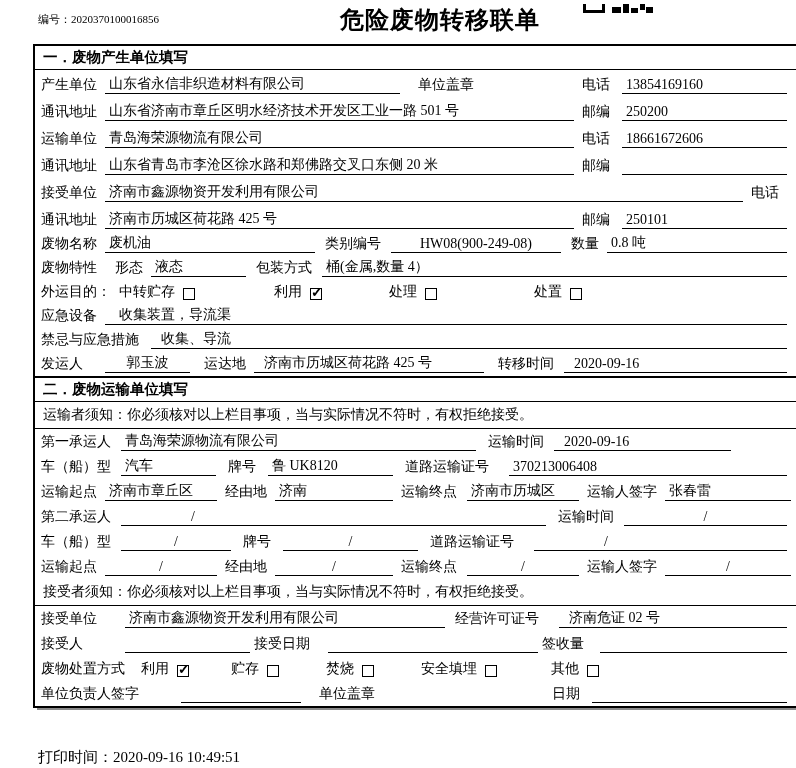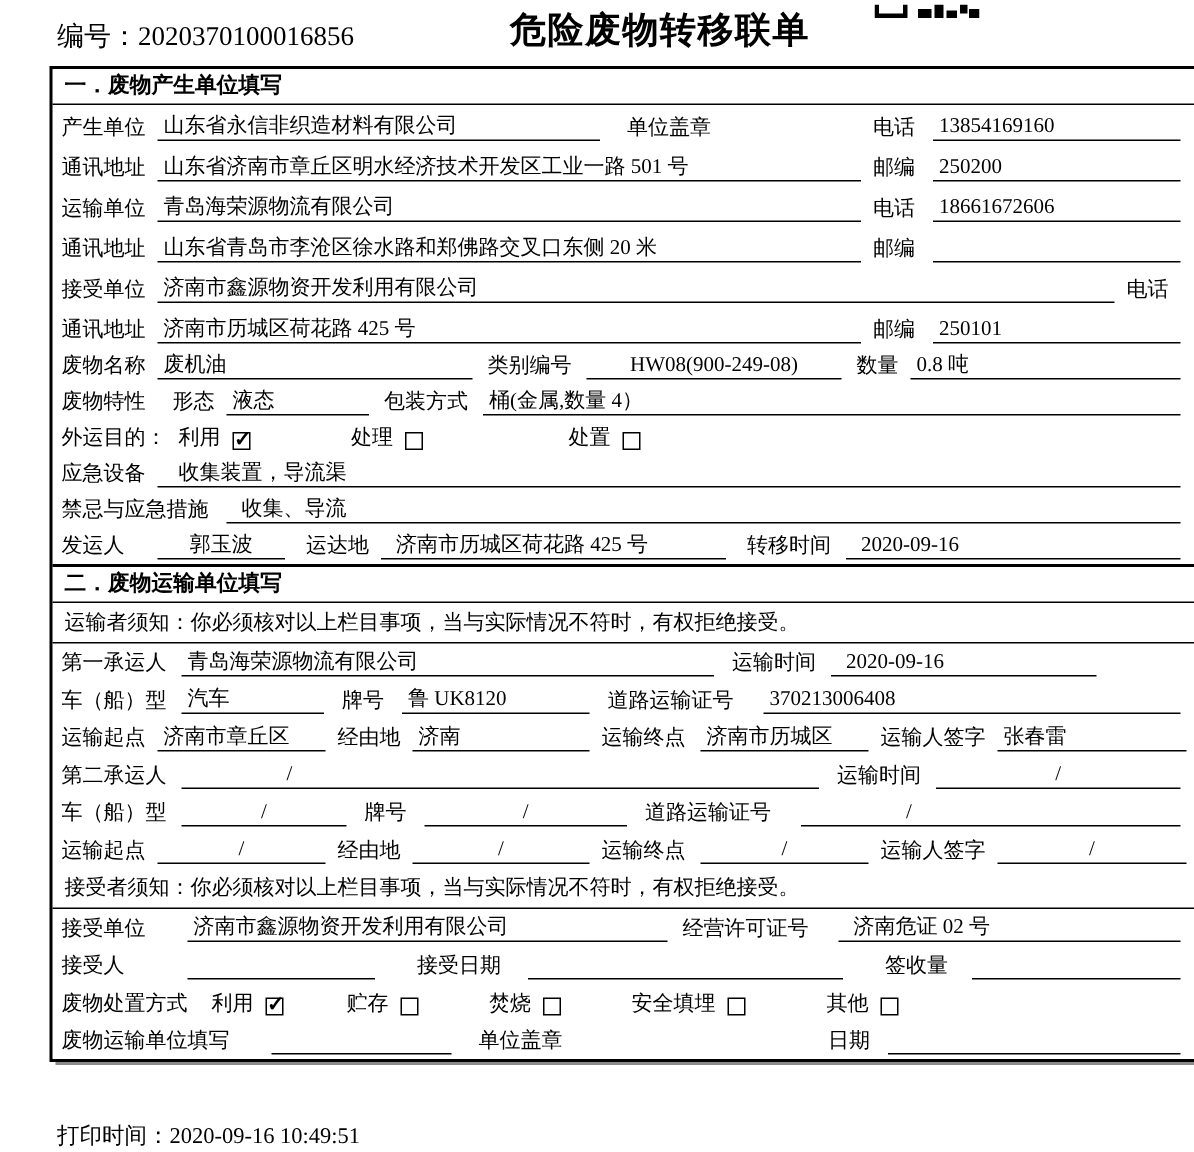--- a/index.html
+++ b/index.html
@@ -2,21 +2,21 @@
 <html><head>
 <meta charset="utf-8">
 <style>
   html,body { margin:0; padding:0; }
   body {
     width:796px; height:768px; background:#ffffff; color:#000;
     font-family:"Liberation Serif","DejaVu Serif",serif;
     position:relative; overflow:hidden;
   }
   .page-head { position:relative; height:38px; padding-top:8px; }
-  .serial { position:absolute; left:38px; top:12px; font-size:18px; white-space:nowrap; }
+  .serial { position:absolute; left:38px; top:12px; font-size:11px; white-space:nowrap; }
   .doc-title {
     position:absolute; left:calc(50% + 42px); transform:translateX(-50%);
     top:4px; font-family:"Liberation Sans","DejaVu Sans",sans-serif;
     font-weight:bold; font-size:24px; letter-spacing:1px; white-space:nowrap;
   }
   .qr-frag { position:absolute; left:583px; top:0; }
 
   .form-table {
     position:absolute; left:33px; top:44px; width:766px;
     border:2px solid #000; background:#fff;
@@ -34,21 +34,21 @@
     height:26px; display:flex; align-items:center; padding:0 8px;
     font-size:14px; border-bottom:1px solid #000; white-space:nowrap;
   }
   .row {
     display:flex; align-items:flex-end;
     height:24px; padding:0 6px 3px 6px; font-size:14px; box-sizing:border-box;
   }
   .row.tall { height:27px; }
   .lbl { flex:none; white-space:nowrap; }
   .ml8 { margin-left:8px; } .ml10 { margin-left:10px; } .ml12 { margin-left:12px; }
-  .ml14 { margin-left:14px; } .ml16 { margin-left:28px; } .ml18 { margin-left:18px; }
+  .ml14 { margin-left:14px; } .ml16 { margin-left:4px; } .ml18 { margin-left:18px; }
   .mla { margin-left:auto; }
   .val {
     border-bottom:1px solid #000; padding:0 4px; white-space:nowrap;
     overflow:hidden; box-sizing:border-box; flex:none; min-height:16px;
   }
   .fill { flex:1 1 auto; }
   .c { text-align:center; }
   .s70 { padding-left:70px; }
   .mr4 { margin-right:4px; } .mr8 { margin-right:8px; } .mr60 { margin-right:60px; }
   .spacer { flex:1 1 auto; }
@@ -141,20 +141,24 @@
   <div class="row">
     <span class="lbl" style="width:64px">废物特性</span>
     <span class="lbl ml10" style="width:36px">形态</span>
     <span class="val" style="width:95px">液态</span>
     <span class="lbl ml10" style="width:66px">包装方式</span>
     <span class="val fill mr4">桶(金属,数量 4）</span>
   </div>
 
   <div class="row">
     <span class="lbl" style="width:78px">外运目的：</span>
+    <span class="opt" style="width:155px">
+      <span>中转贮存</span>
+      <span class="cb"></span>
+    </span>
     <span class="opt" style="width:115px">
       <span>利用</span>
       <span class="cb checked"></span>
     </span>
     <span class="opt" style="width:145px">
       <span>处理</span>
       <span class="cb"></span>
     </span>
     <span class="opt">
       <span>处置</span>
@@ -275,21 +279,21 @@
       <span>安全填埋</span>
       <span class="cb"></span>
     </span>
     <span class="opt">
       <span>其他</span>
       <span class="cb"></span>
     </span>
   </div>
 
   <div class="row" style="height:25px">
-    <span class="lbl" style="width:110px">废物运输单位填写</span>
+    <span class="lbl" style="width:110px">单位负责人签字</span>
     <span class="val" style="width:120px;margin-left:30px"></span>
     <span class="lbl ml18">单位盖章</span>
     <span class="spacer"></span>
     <span class="lbl" style="width:40px">日期</span>
     <span class="val mr4" style="width:195px"></span>
   </div>
 
 </div>
 
 <div class="page-foot">

